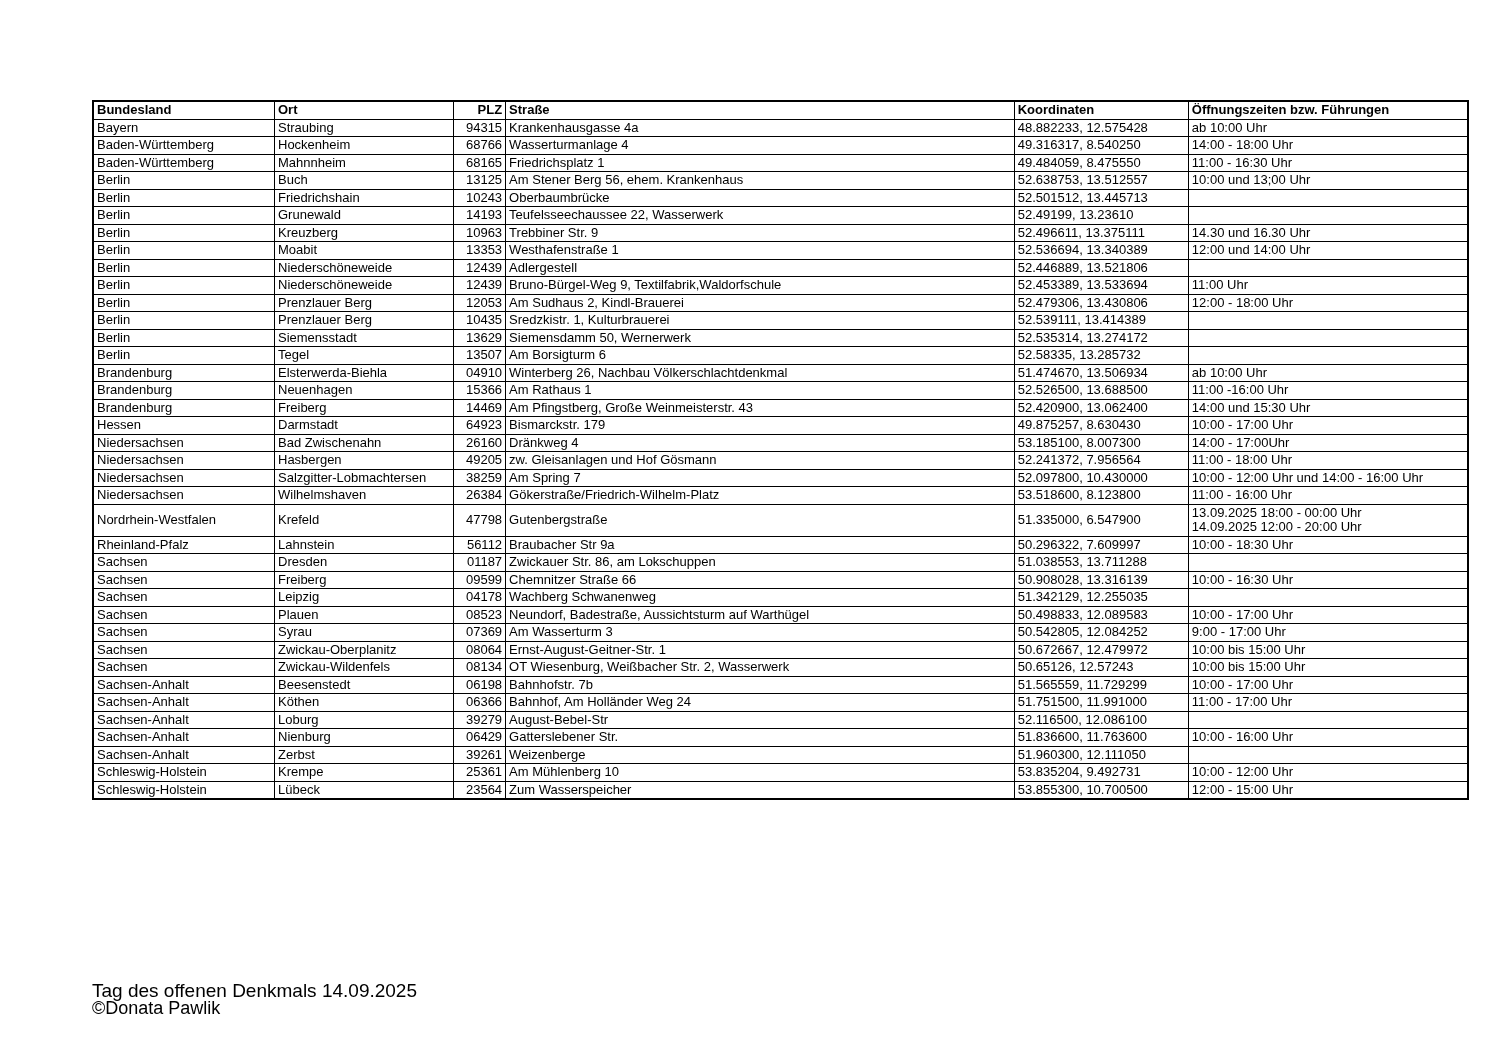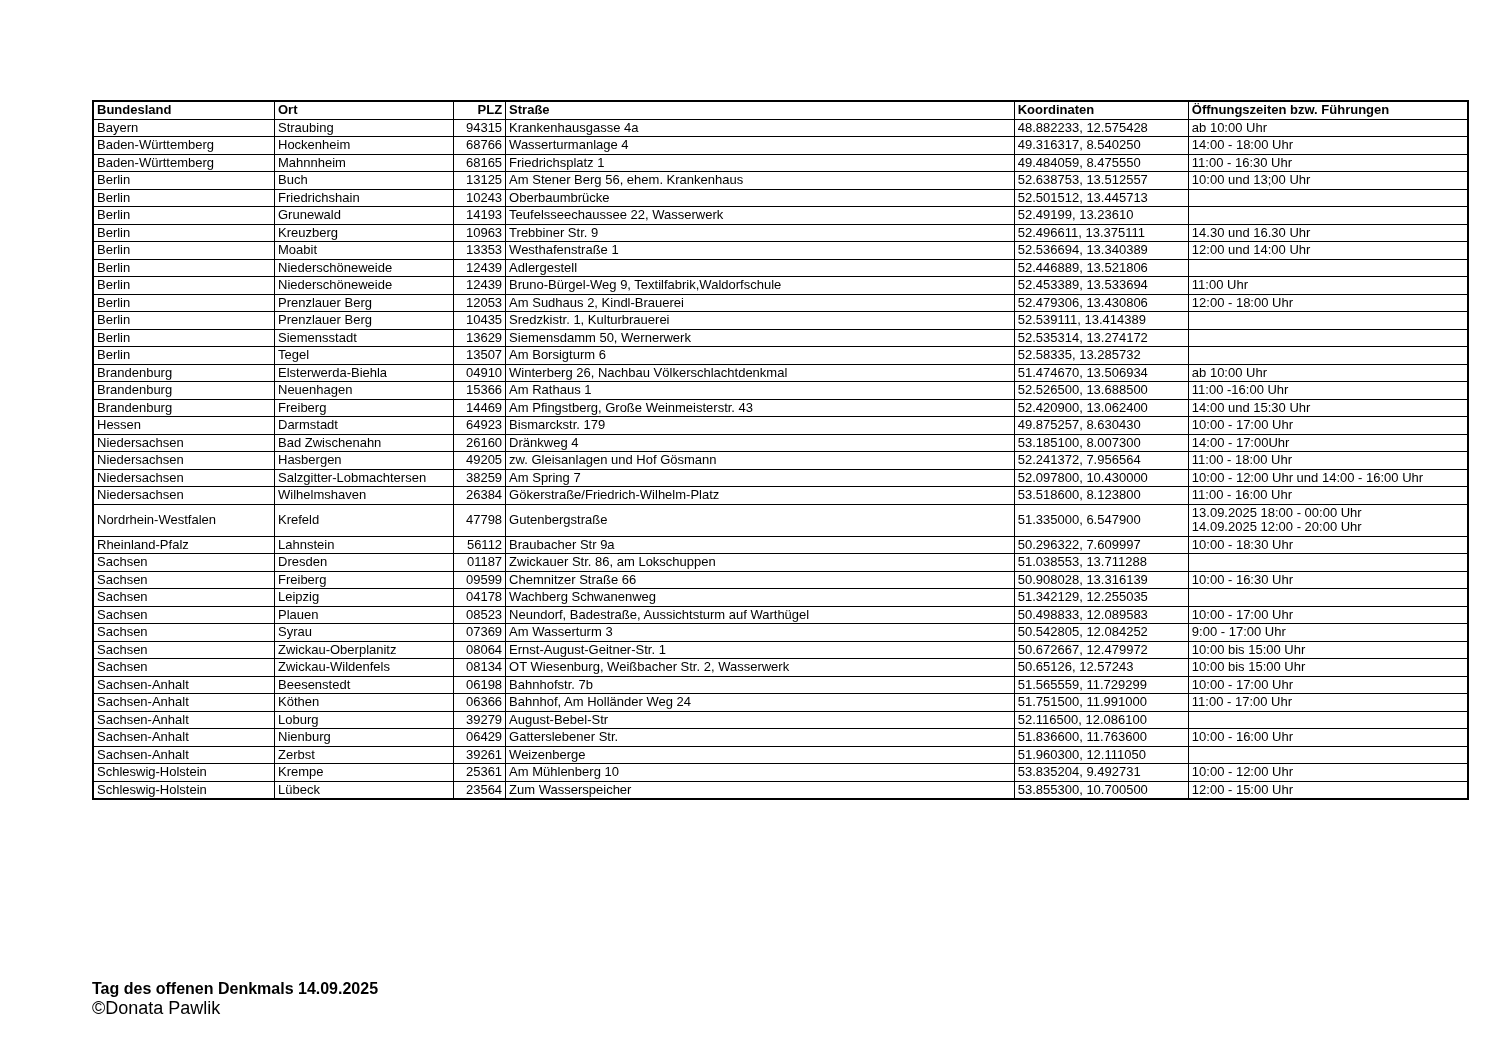--- a/index.html
+++ b/index.html
@@ -47,22 +47,22 @@
   table.denkmal td.col-plz {
     text-align: right;
   }
   table.denkmal td.col-zeiten {
     white-space: pre-line;
   }
   .footer-title {
     position: absolute;
     left: 92px;
     top: 980px;
-    font-size: 16px;
-    font-weight: bold;
+    font-size: 19px;
+    font-weight: normal;
   }
   .footer-copy {
     position: absolute;
     left: 92px;
     top: 998px;
     font-size: 18px;
   }
   .footer-date {
     position: absolute;
     left: 0;

